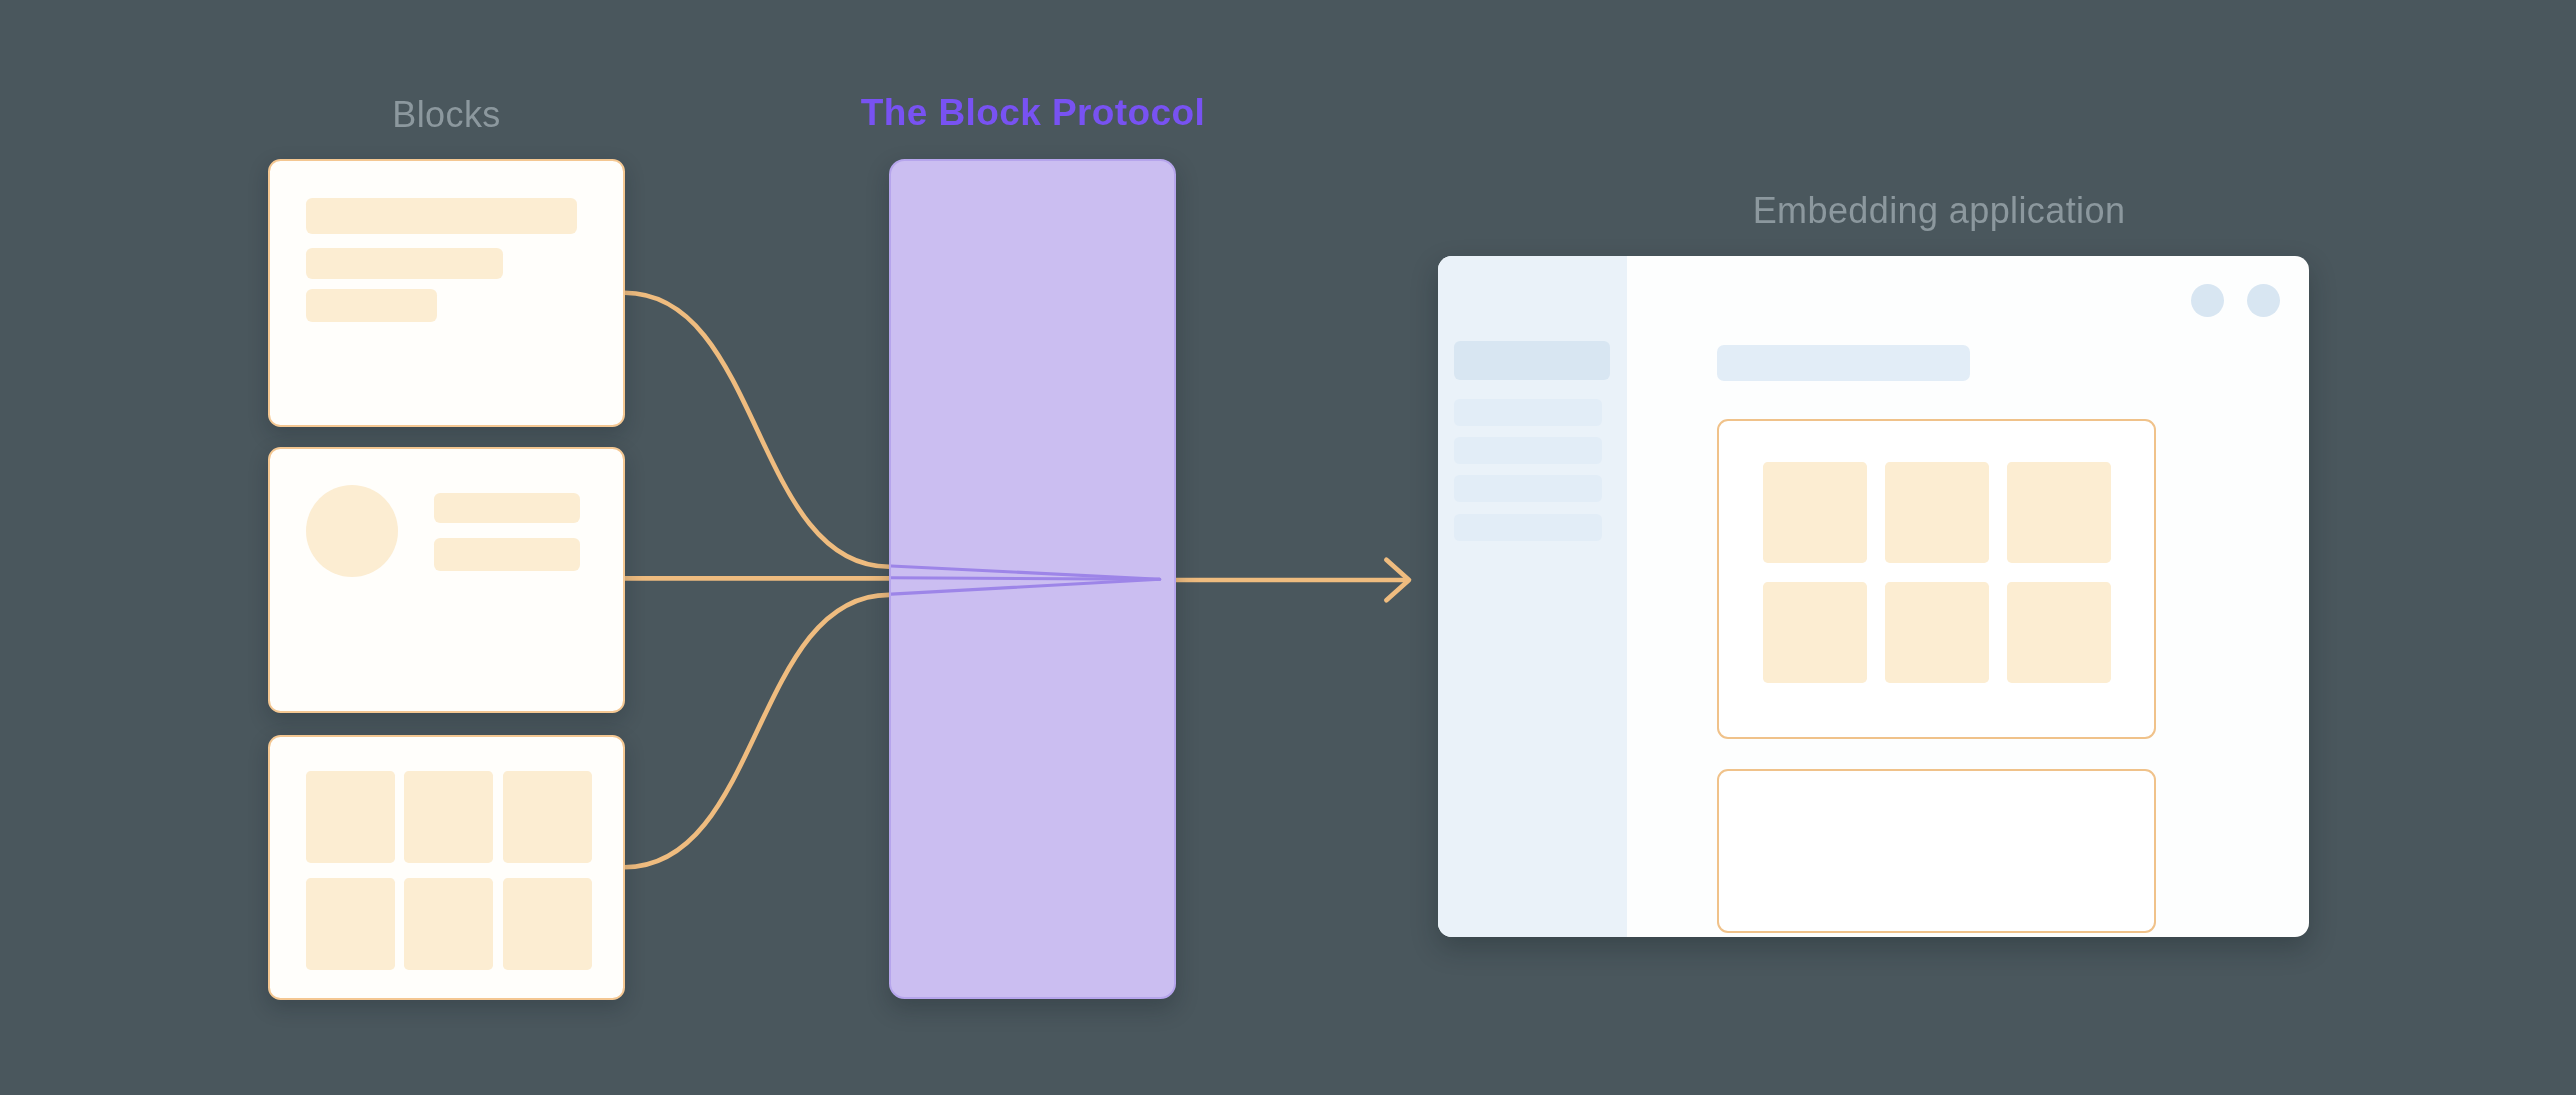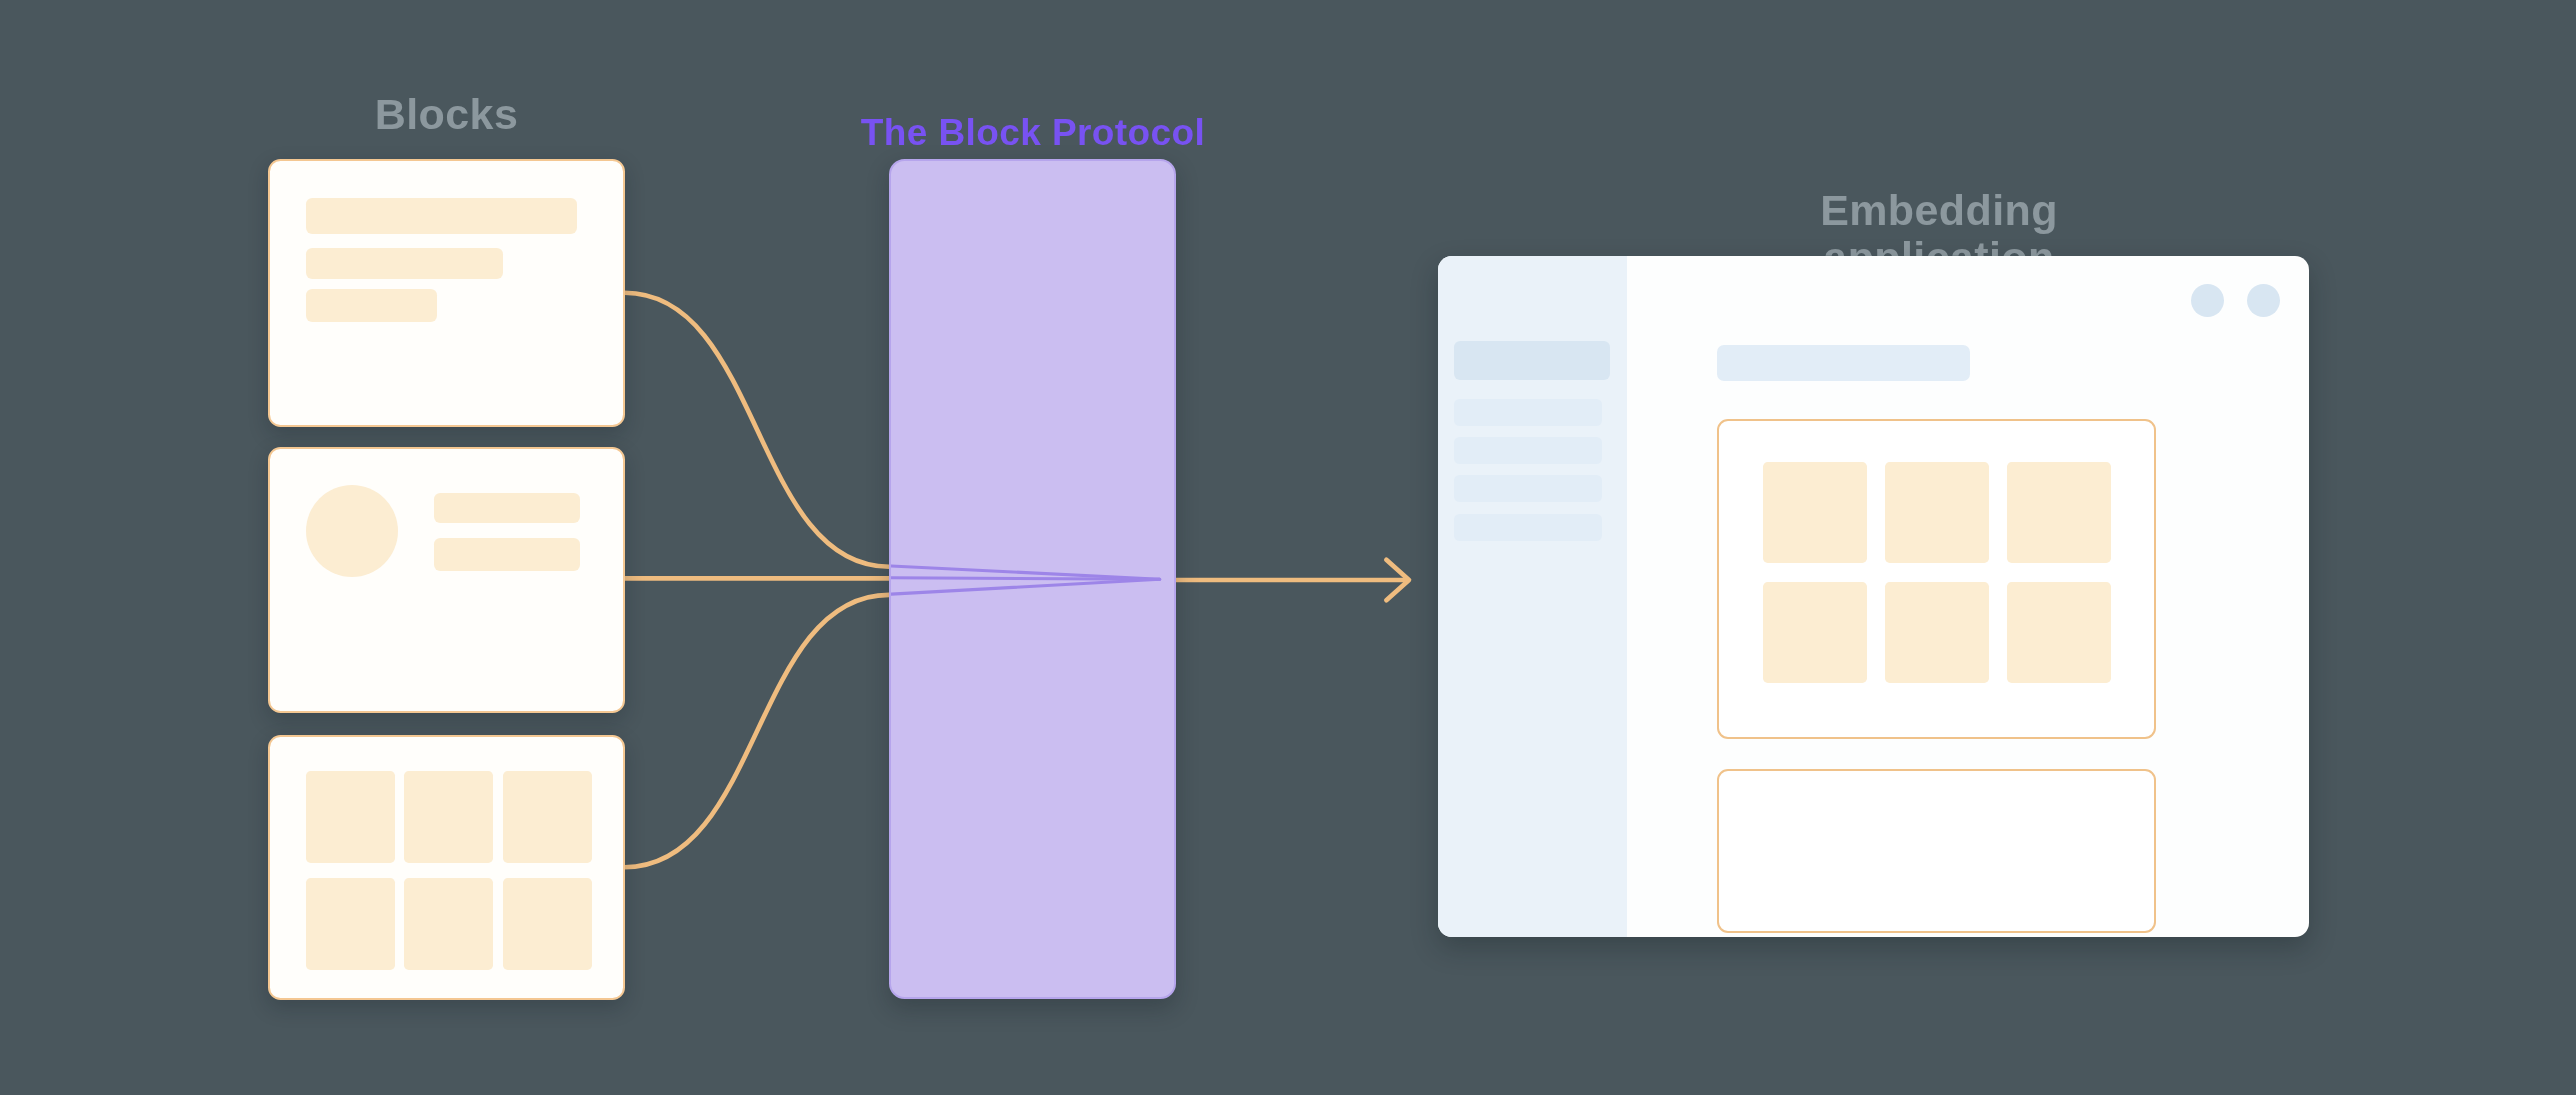--- a/index.html
+++ b/index.html
@@ -24,21 +24,21 @@
   body{
     background:var(--background);
     font-family:"Liberation Sans", sans-serif;
     position:relative;
   }
   .canvas{position:absolute;inset:0;width:2576px;height:1096px;}
 
   .connectors{position:absolute;left:0;top:0;width:2576px;height:1096px;pointer-events:none;}
   .connector{stroke:var(--connector-orange);stroke-width:6;fill:none;stroke-linecap:round;stroke-linejoin:round;}
 
-  .label{position:absolute;font-size:43px;font-weight:700;color:var(--label-gray);text-align:center;line-height:47px;letter-spacing:0.4px;}
+  .label{position:absolute;font-size:36px;font-weight:400;color:var(--label-gray);text-align:center;line-height:47px;letter-spacing:0.4px;}
   .label.purple{color:var(--label-purple);font-weight:700;font-size:37px;}
 
   .card{
     position:absolute;left:268px;width:357px;
     background:var(--card-fill);
     border:2.3px solid var(--card-border);
     border-radius:12.5px;
     box-shadow:0 7.8px 20px rgba(15,25,30,0.22);
   }
   .card1{top:159px;height:268px;}
@@ -140,21 +140,21 @@
     <div class="mini-grid">
       <div class="cell"></div>
       <div class="cell"></div>
       <div class="cell"></div>
       <div class="cell"></div>
       <div class="cell"></div>
       <div class="cell"></div>
     </div>
   </div>
 
-  <div class="label purple" style="left:838px;top:89px;width:390px;margin-top:20px;">The Block Protocol</div>
+  <div class="label purple" style="left:838px;top:89px;width:390px;">The Block Protocol</div>
 
   <div class="protocol-bar">
     <svg viewBox="0 0 362 1070" aria-hidden="true">
       <path class="converge-line" d="M 0 519 L 344 536"></path>
       <path class="converge-line" d="M 0 534 L 344 536"></path>
       <path class="converge-line" d="M 0 555 L 344 536"></path>
     </svg>
   </div>
 
   <div class="label" style="left:1705px;top:187px;width:468px;">Embedding application</div>

